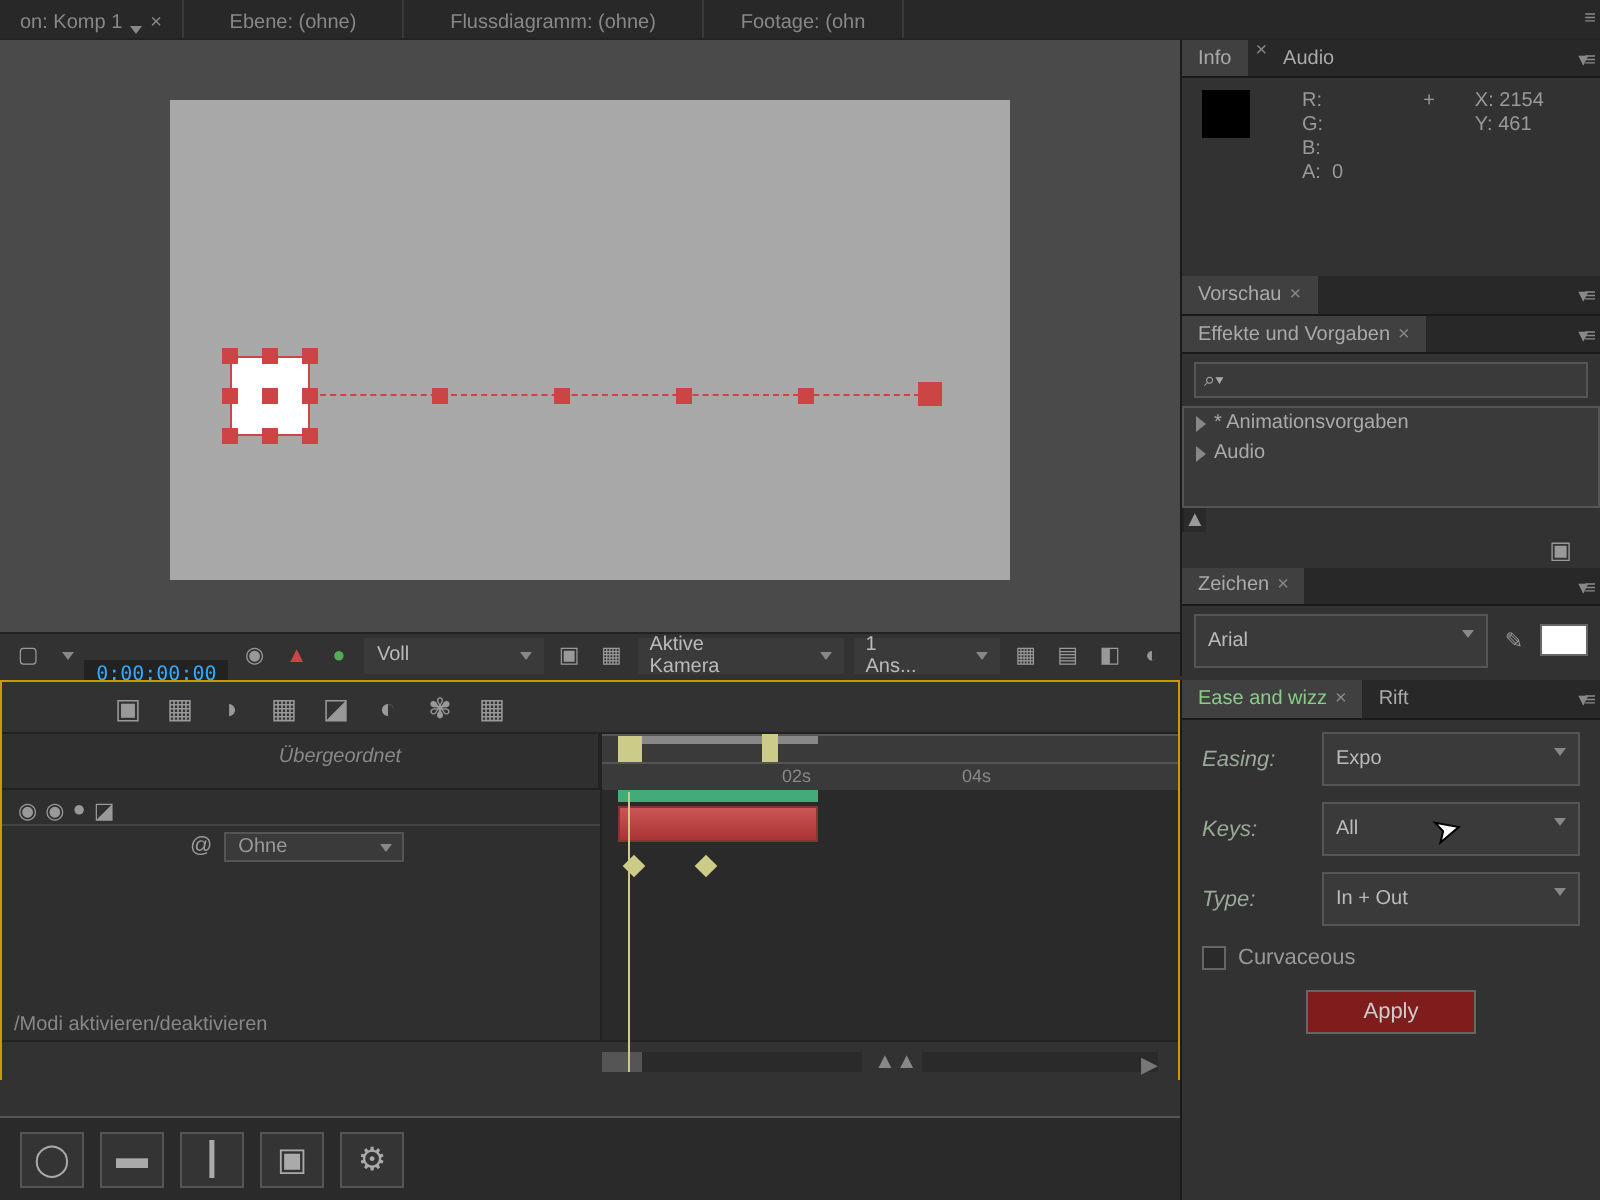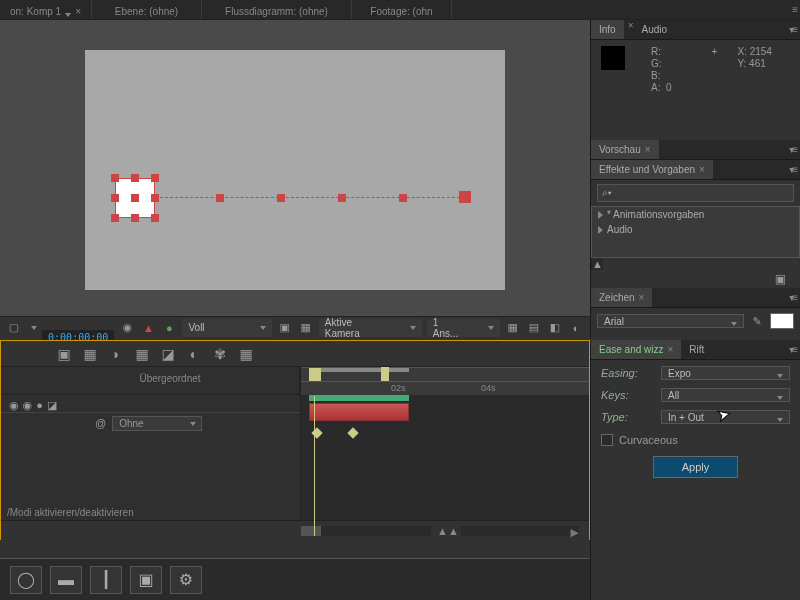--- a/index.html
+++ b/index.html
@@ -45,40 +45,40 @@
     .scroller-r { width:12px; background:#2a2a2a; border-left:1px solid #222; }
     .effect-tree { display:flex;flex-direction:column; }
     .effect-list { flex:1; background:#3a3a3a; border:1px solid #555; }
     
     .font-row { display:flex; gap:4px; padding:4px 6px; align-items:center; }
     .color-sw { width:24px; height:16px; background:#fff; border:1px solid #666; }
     
     .params { padding:6px 10px; }
     .param-row { display:flex; gap:10px; align-items:center; margin-bottom:8px; }
     .param-label { width:50px; color:#9a9; font-style:italic; font-size:11px; }
-    .param-sel { flex:1; background:#3a3a3a; border:1px solid #555; padding:2px 6px; height:14px; display:flex; align-items:center; font-size:10px; color:#bbb; position:relative; }
+    .param-sel { flex:1; background:#3a3a3a; border:1px solid #555; padding:2px 6px; height:27px; display:flex; align-items:center; font-size:10px; color:#bbb; position:relative; }
     .param-sel .dd { position:absolute; right:6px; top:7px; }
     .chk { display:flex; gap:6px; align-items:center; margin:10px 0; }
     .chk-box { width:12px; height:12px; border:1px solid #666; background:#2a2a2a; }
-    .apply-btn { display:block; margin:10px auto 0; background:#0c4a6e; border:1px solid #666; padding:4px 28px; color:#ccc; font-size:11px; }
+    .apply-btn { display:block; margin:10px auto 0; background:#7f1d1d; border:1px solid #666; padding:4px 28px; color:#ccc; font-size:11px; }
     
     .timeline-area { position:absolute; top:340px; left:0; right:210px; height:200px; background:#323232; border:1px solid #c90; border-bottom:none; }
     .tl-top { height:26px; display:flex; align-items:center; gap:6px; padding:0 8px; border-bottom:1px solid #222; }
     .tool-icons { display:flex; gap:8px; margin-left:20px; }
     .tool-icons .icon-btn { font-size:14px; }
     .tl-ruler { position:absolute; left:300px; right:0; top:26px; height:28px; background:#323232; border-bottom:1px solid #222; }
     .ruler-strip { height:14px; background:#3a3a3a; position:relative; font-size:9px; color:#888; border-top:1px solid #555; }
     .ruler-strip span { position:absolute; top:1px; }
     .cti { position:absolute; left:8px; top:0; width:12px; height:14px; background:#cc8; }
     .cti-line { position:absolute; left:13px; top:14px; width:1px; height:140px; background:#cc8; z-index:5;}
     .work-area { position:absolute; left:8px; right:180px; top:0px; height:4px; background:#888; }
     .work-end { position:absolute; left:80px; top:-1px; width:8px; height:14px; background:#cc8; }
     
     .tl-left { position:absolute; left:0; top:26px; width:300px; background:#2f2f2f; border-right:1px solid #222; bottom:20px; }
-    .tl-hdr { height:28px; display:flex; border-bottom:1px solid #222; }
+    .tl-hdr { height:28px; display:flex; border-bottom:1px solid #222;font-style:italic; }
     .tl-hdr-cell { flex:1; font-size:10px; color:#888; text-align:center; padding-top:6px; border-right:1px solid #222;}
     .mode-icons { display:flex; gap:4px; padding:4px 8px; height:18px; border-bottom:1px solid #444;}
     .layer-row { display:flex; align-items:center; padding:2px 8px; height:20px; gap:6px; }
     .layer-sel { background:#3a3a3a; border:1px solid #555; padding:1px 6px; font-size:10px; display:flex; align-items:center; width:90px; position:relative;}
     
     .tl-tracks { position:absolute; left:300px; right:0; top:54px; bottom:20px; background:#2a2a2a; }
     .sel-bar { position:absolute; left:8px; right:180px; top:0; height:6px; background:#4a7; }
     .track { position:absolute; left:8px; right:180px; top:8px; height:18px; background:linear-gradient(#c55,#a33); border:1px solid #833; }
     .kf-row { position:absolute; top:30px; left:0; right:0; height:16px; }
     .kf { position:absolute; width:8px; height:8px; background:#cc8; transform:rotate(45deg); top:4px; }

